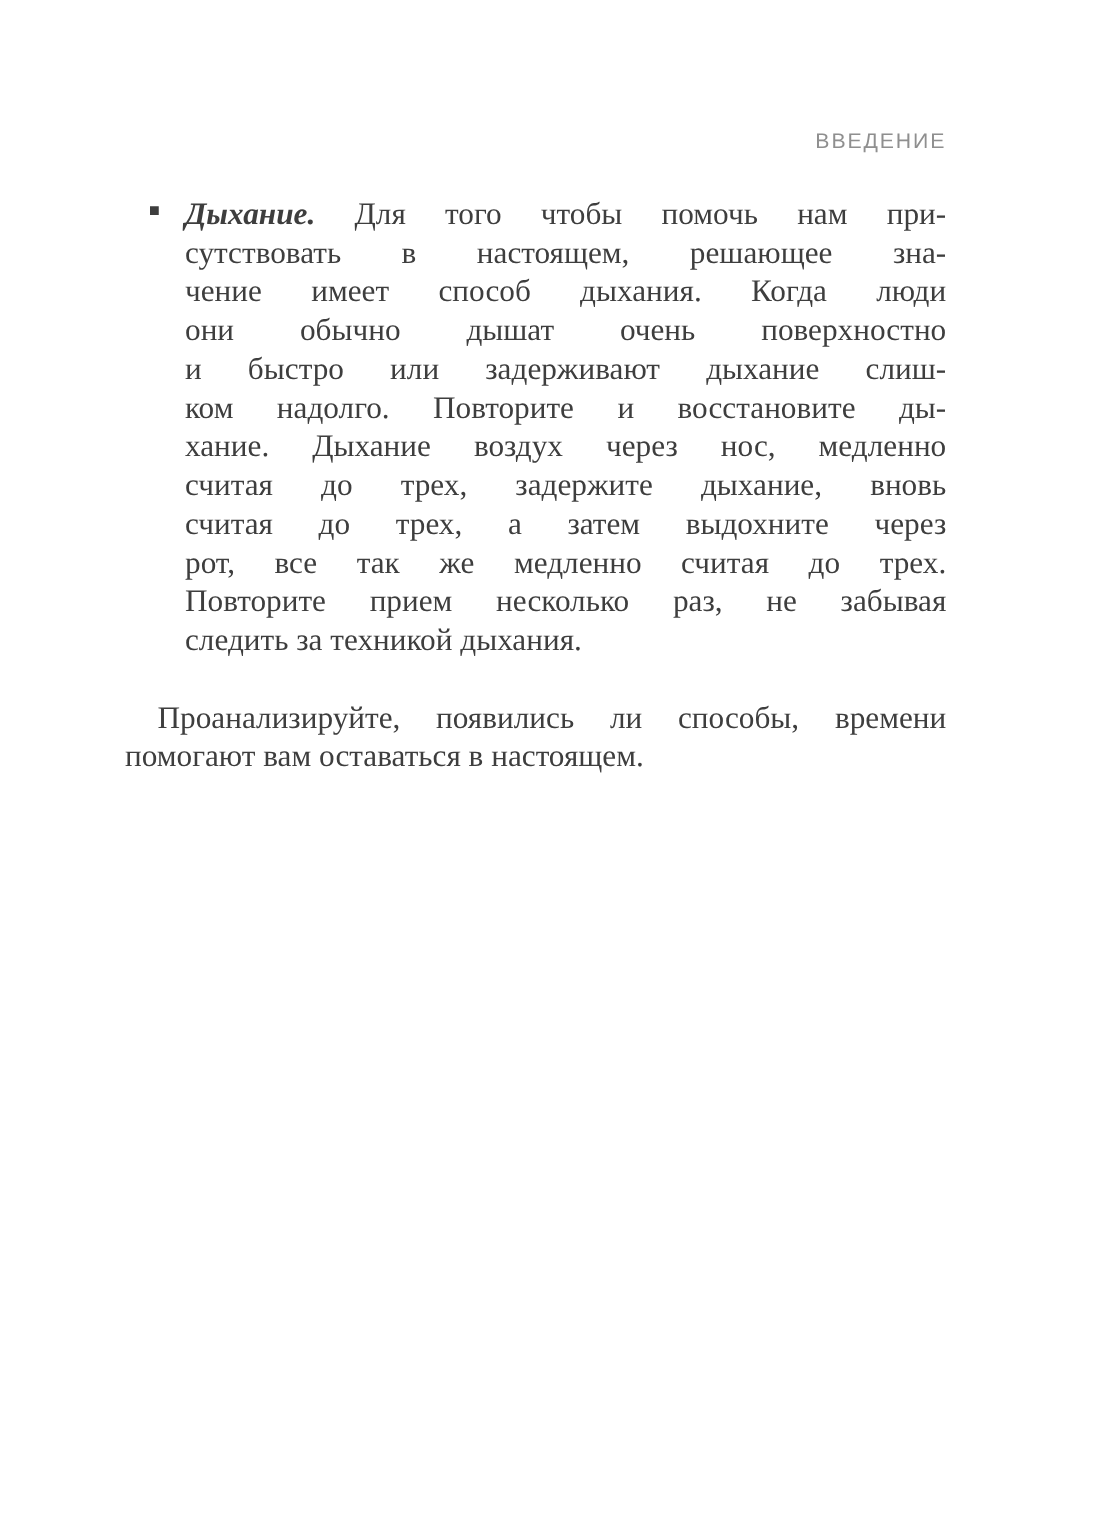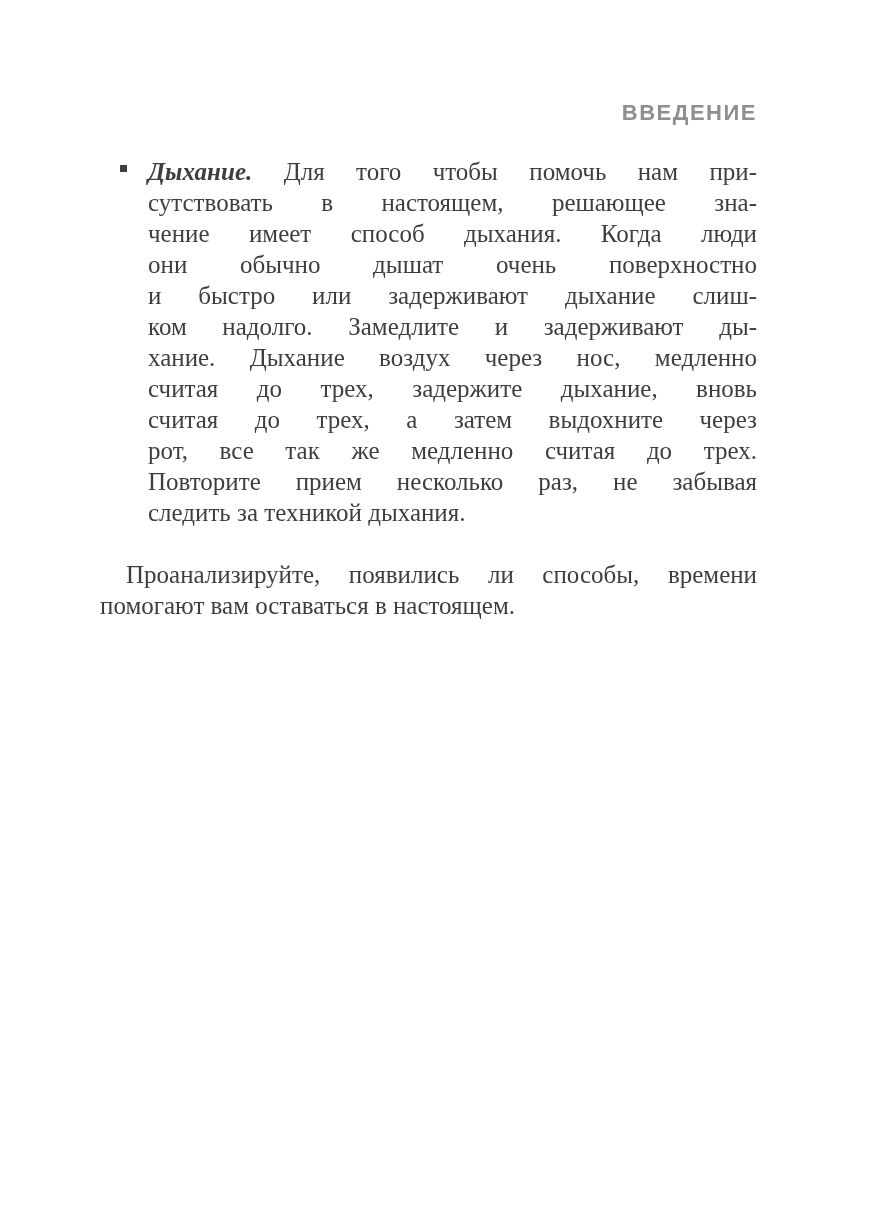--- a/index.html
+++ b/index.html
@@ -19,25 +19,25 @@
     width: 886px;
     height: 1211px;
     box-sizing: border-box;
     padding: 0 129px 0 100px; 
   }
   .running-header {
     margin-top: 103px;
     text-align: right;
     font-family: "Liberation Sans", "DejaVu Sans", sans-serif;
     font-stretch: condensed;
-    font-size: 22px;
+    font-size: 17px;
     line-height: 19px;
     letter-spacing: 1.5px;
     color: #8f8f8f;
-    font-weight: 700;
+    font-weight: 400;
   }
   .bodytext {
     font-size: 25px;
     line-height: 31px;
   }
   .para-continuation {
     margin-top: 42px;
     margin-left: 60px; 
   }
   .bullet-item {
@@ -81,21 +81,21 @@
 
 
   <div class="bodytext bullet-item">
     <span class="bullet-marker"></span>
     <div class="line"><span class="term">Дыхание.</span><span> Для того чтобы помочь нам при-</span></div>
     <div>
         <div class="line first">сутствовать в настоящем, решающее зна-</div>
         <div class="line">чение имеет способ дыхания. Когда люди</div>
         <div class="line">они обычно дышат очень поверхностно</div>
         <div class="line">и быстро или задерживают дыхание слиш-</div>
-        <div class="line">ком надолго. Замедлите и задерживают ды-</div>
+        <div class="line">ком надолго. Повторите и восстановите ды-</div>
         <div class="line">хание. Дыхание воздух через нос, медленно</div>
         <div class="line">считая до трех, задержите дыхание, вновь</div>
         <div class="line">считая до трех, а затем выдохните через</div>
         <div class="line">рот, все так же медленно считая до трех.</div>
         <div class="line">Повторите прием несколько раз, не забывая</div>
         <div class="line last">следить за техникой дыхания.</div>
       </div>
   </div>
 
   <div class="bodytext closing-para">

